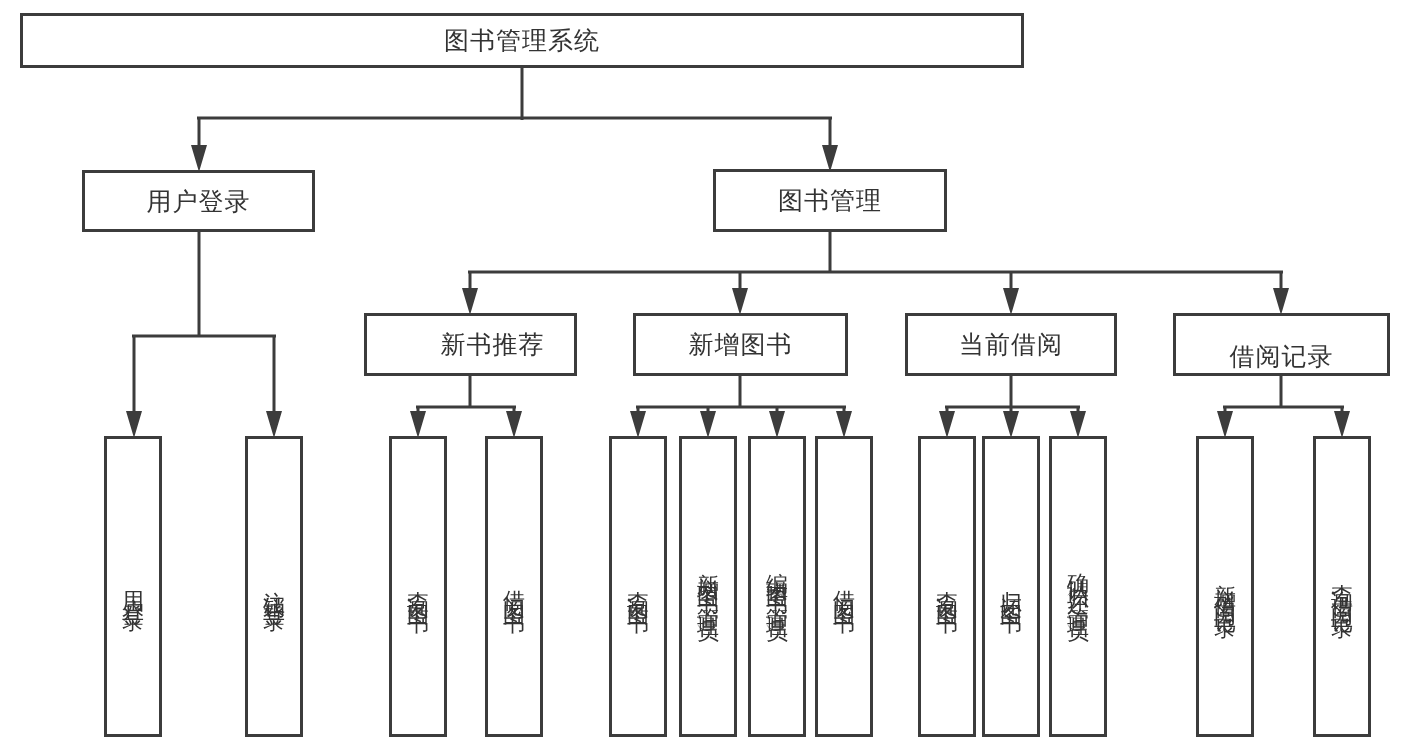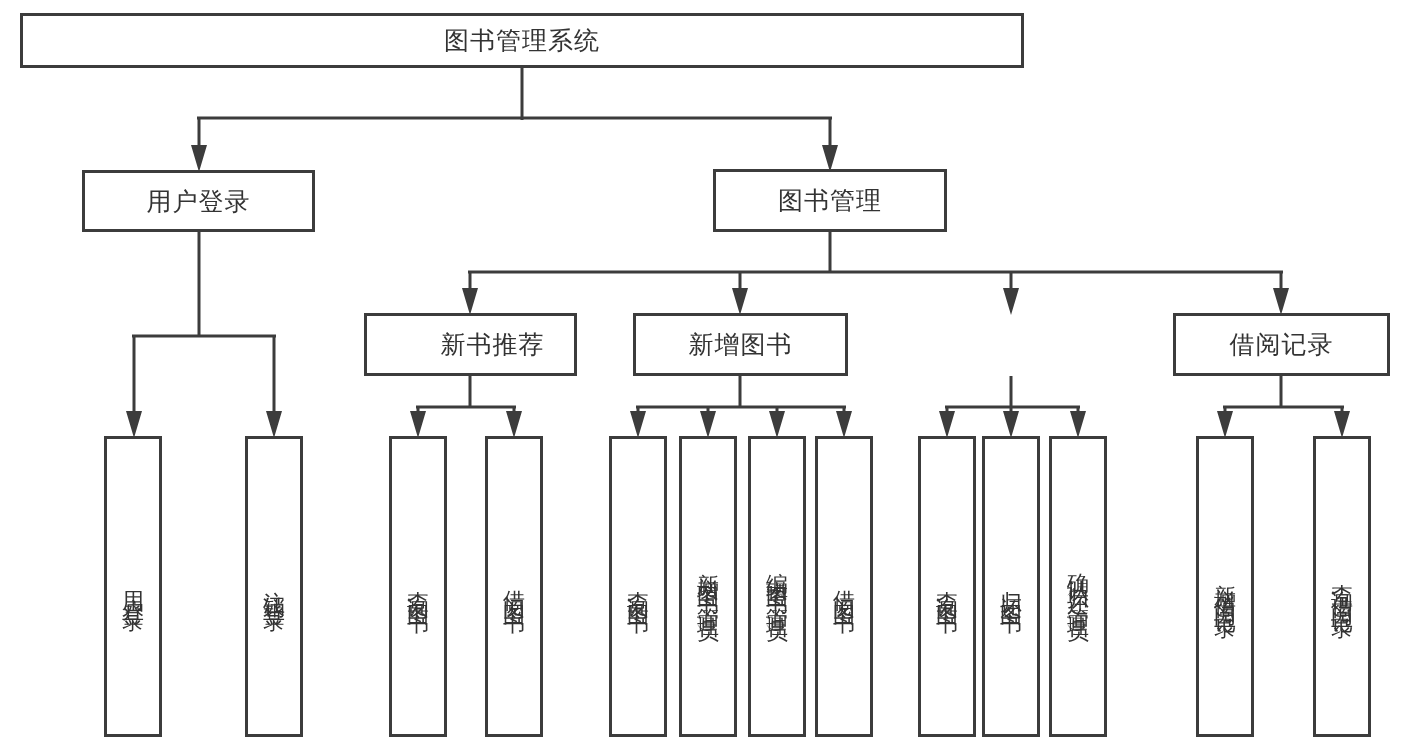--- a/index.html
+++ b/index.html
@@ -97,21 +97,24 @@
   <div class="hnode" style="left:713px;top:169px;width:234px;height:63px;text-align:center;">
     <span>图书管理</span>
   </div>
 
   <div class="hnode" style="left:364px;top:313px;width:213px;height:63px;padding-left:44px;">
     <span>新书推荐</span>
   </div>
   <div class="hnode" style="left:633px;top:313px;width:215px;height:63px;">
     <span>新增图书</span>
   </div>
-  <div class="hnode" style="left:1173px;top:313px;width:217px;height:63px;">
+  <div class="hnode" style="left:905px;top:313px;width:212px;height:63px;">
+    <span>当前借阅</span>
+  </div>
+  <div class="hnode" style="left:1173px;top:313px;width:217px;height:63px;align-items:flex-end;">
     <span>借阅记录</span>
   </div>
 
   <div class="vnode" style="left:104px;">
     <span class="vlabel">用户登录</span>
   </div>
   <div class="vnode" style="left:245px;">
     <span class="vlabel">注销登录</span>
   </div>
 

